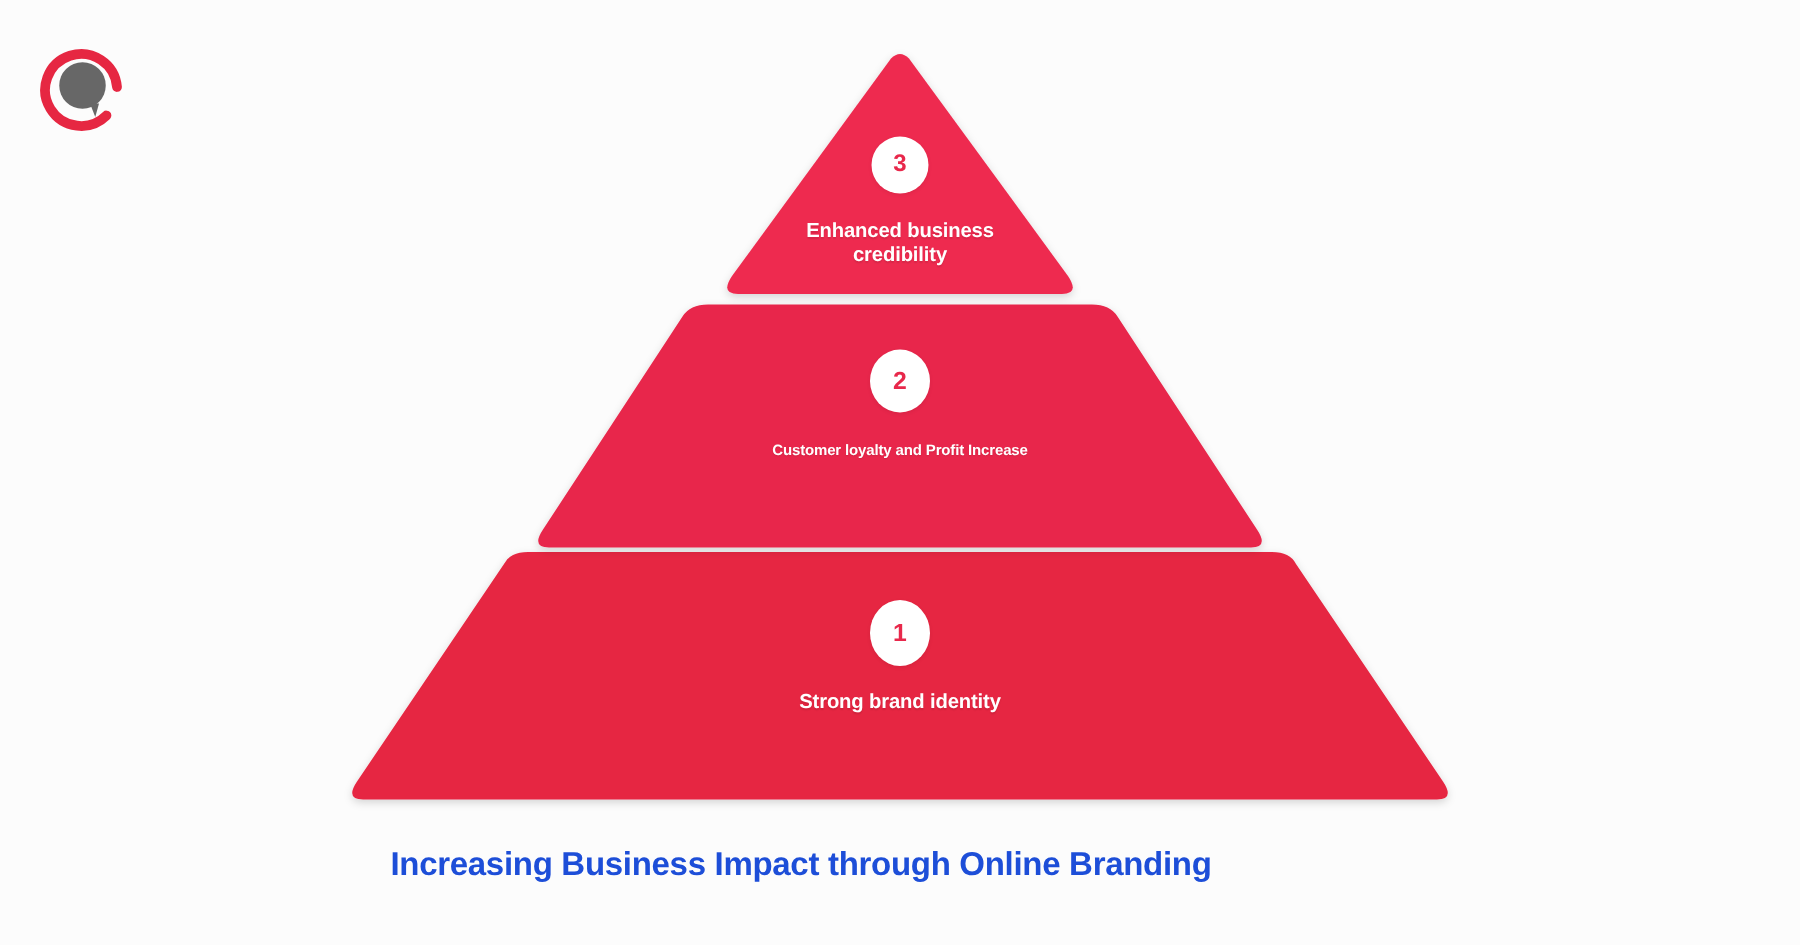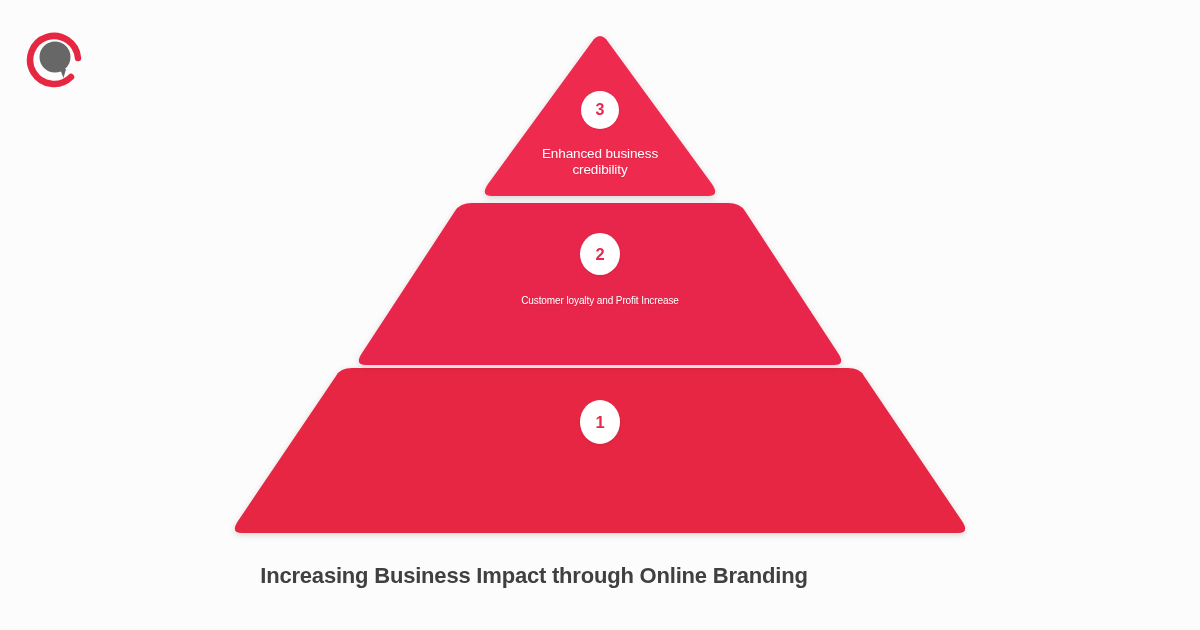--- a/index.html
+++ b/index.html
@@ -37,21 +37,21 @@
     top: 0;
     width: 1200px;
     height: 630px;
   }
 
   
   .tier-label {
     position: absolute;
     text-align: center;
     color: #ffffff;
-    font-weight: normal;
+    font-weight: bold;
     line-height: 1.18;
     letter-spacing: -0.1px;
     white-space: pre-line;
     text-shadow: 0 1px 1px rgba(0,0,0,0.10);
   }
   #tier3-label {
     left: 440px;
     top: 146px;
     width: 320px;
     font-size: 13.5px;
@@ -105,21 +105,21 @@
 
   
   #caption {
     position: absolute;
     left: 0;
     top: 563px;
     width: 1068px;
     text-align: center;
     font-size: 22px;
     font-weight: bold;
-    color: #404040;
+    color: #1d4ed8;
     letter-spacing: -0.2px;
   }
 </style>
 </head>
 <body>
 
 <div id="stage">
 
   <div id="logo">
     <svg width="62" height="62" viewBox="0 0 62 62">
@@ -177,16 +177,17 @@
   <div class="badge" id="badge-2">
     <span>2</span>
   </div>
   <div class="badge" id="badge-1">
     <span>1</span>
   </div>
 
   <div class="tier-label" id="tier3-label">Enhanced business
 credibility</div>
   <div class="tier-label" id="tier2-label">Customer loyalty and Profit Increase</div>
+  <div class="tier-label" id="tier1-label">Strong brand identity</div>
 
   <div id="caption">Increasing Business Impact through Online Branding</div>
 
 </div>
 
 </body></html>

